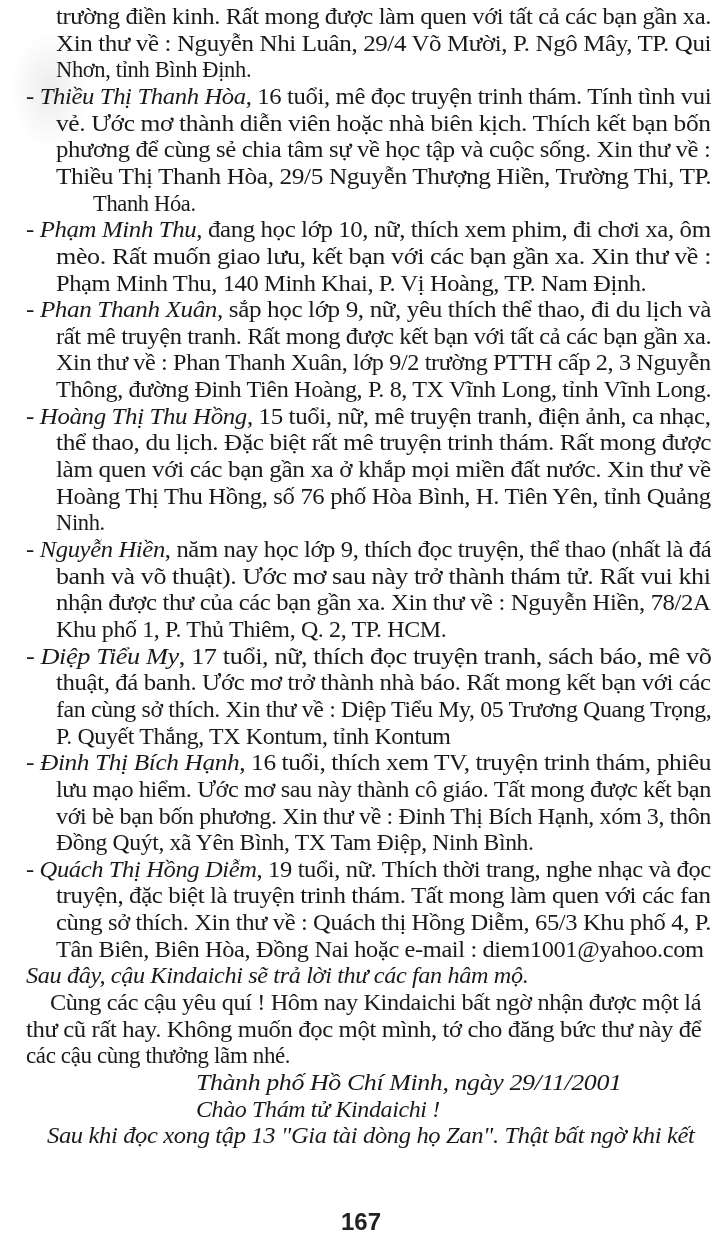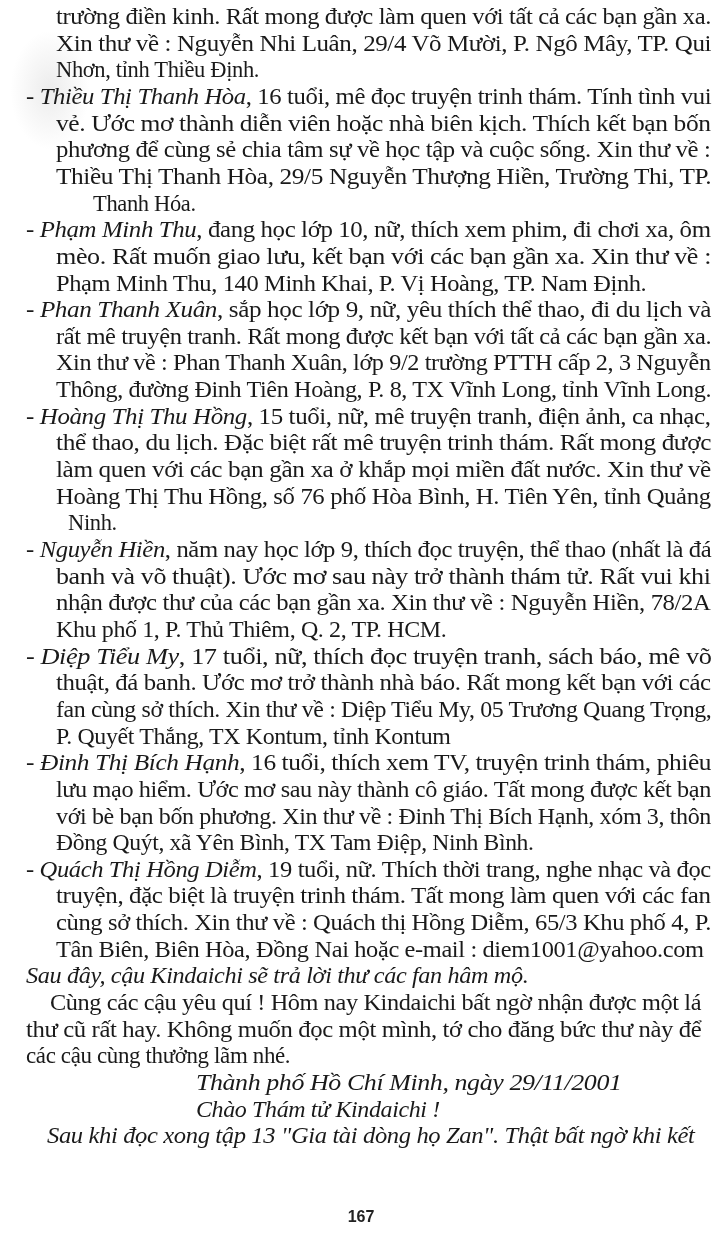--- a/index.html
+++ b/index.html
@@ -17,37 +17,37 @@
     line-height: 26.65px;
     font-size: 22.5px;
     white-space: nowrap;
     letter-spacing: -0.35px;
     transform-origin: left center;
   }
   .it { font-style: italic; }
   .pagenum {
     position: absolute; left: 0; width: 722px; text-align: center;
     top: 1206px; font-family: "Liberation Sans", "DejaVu Sans", sans-serif;
-    font-size: 16px; font-weight: bold; color: #222;
+    font-size: 24px; font-weight: bold; color: #222;
   }
   .smudge {
     position: absolute; left: 10px; top: 30px; width: 80px; height: 120px;
     background: radial-gradient(ellipse at center, rgba(200,200,200,0.35), rgba(255,255,255,0) 70%);
   }
 </style>
 </head>
 <body>
 
 <div class="smudge"></div>
 
 <div class="page">
 
   <div class="line" style="left: 56px; top: 0px; width: auto; display: inline-block; transform: scaleX(1.0935);">trường điền kinh. Rất mong được làm quen với tất cả các bạn gần xa.</div>
   <div class="line" style="left: 56px; top: 26.65px; width: auto; display: inline-block; transform: scaleX(1.1102);">Xin thư về : Nguyễn Nhi Luân, 29/4 Võ Mười, P. Ngô Mây, TP. Qui</div>
-  <div class="line" style="left:56px;top:53.3px;">Nhơn, tỉnh Thiều Định.</div>
+  <div class="line" style="left:56px;top:53.3px;">Nhơn, tỉnh Bình Định.</div>
 
   <div class="line" style="left: 26px; top: 79.95px; width: auto; display: inline-block; transform: scaleX(1.0978);">
     <span>-</span>
     <span class="it">Thiều Thị Thanh Hòa</span><span>, 16 tuổi, mê đọc truyện trinh thám. Tính tình vui</span>
   </div>
   <div class="line" style="left: 56px; top: 106.6px; width: auto; display: inline-block; transform: scaleX(1.1332);">vẻ. Ước mơ thành diễn viên hoặc nhà biên kịch. Thích kết bạn bốn</div>
   <div class="line" style="left: 56px; top: 133.25px; width: auto; display: inline-block; transform: scaleX(1.099);">phương để cùng sẻ chia tâm sự về học tập và cuộc sống. Xin thư về :</div>
   <div class="line" style="left: 56px; top: 159.9px; width: auto; display: inline-block; transform: scaleX(1.1254);">Thiều Thị Thanh Hòa, 29/5 Nguyễn Thượng Hiền, Trường Thi, TP.</div>
   <div class="line" style="left:56px;top:186.55px;margin-left:37px;">Thanh Hóa.</div>
 
@@ -66,21 +66,21 @@
   <div class="line" style="left: 56px; top: 346.45px; width: auto; display: inline-block; transform: scaleX(1.0755);">Xin thư về : Phan Thanh Xuân, lớp 9/2 trường PTTH cấp 2, 3 Nguyễn</div>
   <div class="line" style="left: 56px; top: 373.1px; width: auto; display: inline-block; transform: scaleX(1.0738);">Thông, đường Đinh Tiên Hoàng, P. 8, TX Vĩnh Long, tỉnh Vĩnh Long.</div>
 
   <div class="line" style="left: 26px; top: 399.75px; width: auto; display: inline-block; transform: scaleX(1.1084);">
     <span>-</span>
     <span class="it">Hoàng Thị Thu Hồng</span><span>, 15 tuổi, nữ, mê truyện tranh, điện ảnh, ca nhạc,</span>
   </div>
   <div class="line" style="left: 56px; top: 426.4px; width: auto; display: inline-block; transform: scaleX(1.1235);">thể thao, du lịch. Đặc biệt rất mê truyện trinh thám. Rất mong được</div>
   <div class="line" style="left: 56px; top: 453.05px; width: auto; display: inline-block; transform: scaleX(1.1216);">làm quen với các bạn gần xa ở khắp mọi miền đất nước. Xin thư về</div>
   <div class="line" style="left: 56px; top: 479.7px; width: auto; display: inline-block; transform: scaleX(1.099);">Hoàng Thị Thu Hồng, số 76 phố Hòa Bình, H. Tiên Yên, tỉnh Quảng</div>
-  <div class="line" style="left:56px;top:506.35px;margin-left:12px;">Ninh.</div>
+  <div class="line" style="left:56px;top:506.35px;">Ninh.</div>
 
   <div class="line" style="left: 26px; top: 533px; width: auto; display: inline-block; transform: scaleX(1.096);">
     <span>-</span>
     <span class="it">Nguyễn Hiền</span><span>, năm nay học lớp 9, thích đọc truyện, thể thao (nhất là đá</span>
   </div>
   <div class="line" style="left: 56px; top: 559.65px; width: auto; display: inline-block; transform: scaleX(1.1552);">banh và võ thuật). Ước mơ sau này trở thành thám tử. Rất vui khi</div>
   <div class="line" style="left: 56px; top: 586.3px; width: auto; display: inline-block; transform: scaleX(1.099);">nhận được thư của các bạn gần xa. Xin thư về : Nguyễn Hiền, 78/2A</div>
   <div class="line" style="left: 56px; top: 612.95px; width: auto; display: inline-block; transform: scaleX(1.0656);">Khu phố 1, P. Thủ Thiêm, Q. 2, TP. HCM.</div>
 
   <div class="line" style="left: 26px; top: 639.6px; width: auto; display: inline-block; transform: scaleX(1.1689);">

